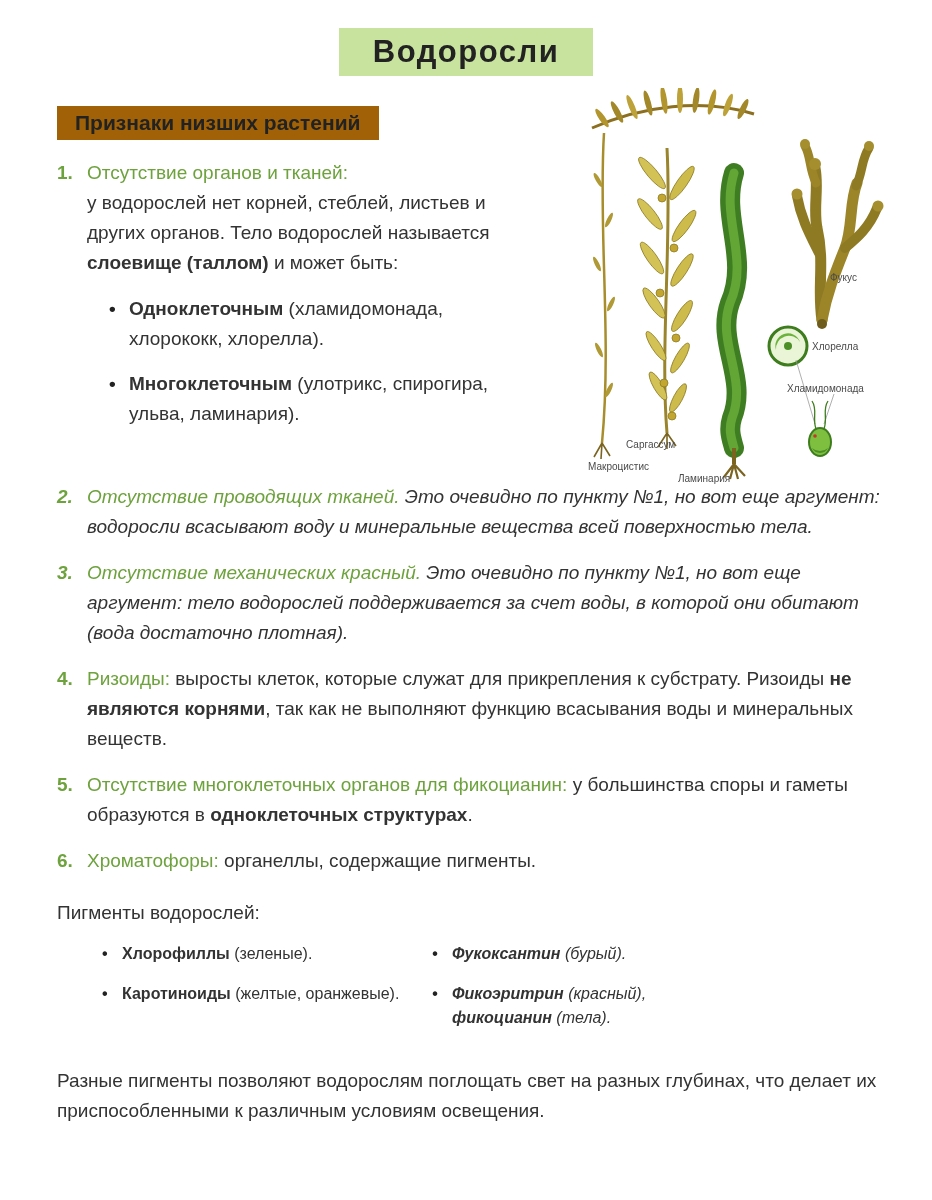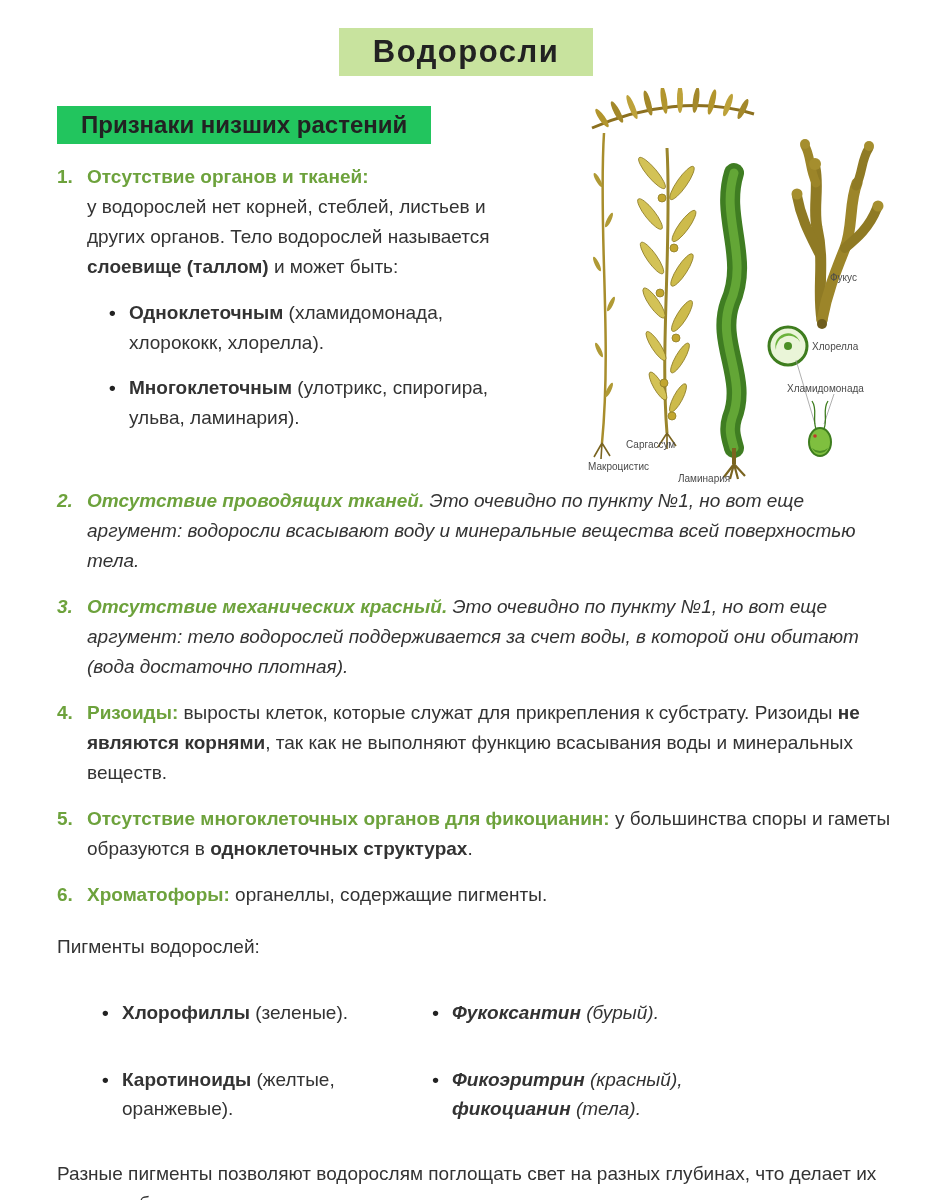--- a/index.html
+++ b/index.html
@@ -11,42 +11,42 @@
   .page{position:relative;width:932px;height:1200px;overflow:hidden;background:#fff;}
   .title-row{text-align:center;padding-top:28px;}
   .title-hl{
     display:inline-block;background:#c8e39e;color:#222;
     font-size:31px;font-weight:700;letter-spacing:1.5px;
     padding:6px 34px;line-height:1.15;margin:0;
   }
   .content{position:relative;padding:30px 40px 0 57px;}
   .heading{margin-bottom:18px;}
   .heading .hl{
-    display:table;background:#22c55e;color:#222;
-    font-size:24px;font-weight:700;padding:4px 24px;margin-bottom:7px;line-height:1.25;
+    display:table;background:#a16207;color:#222;
+    font-size:21px;font-weight:700;padding:4px 18px;margin-bottom:7px;line-height:1.25;
   }
   .item{display:flex;margin-bottom:16px;font-size:19px;line-height:1.58;}
   .item .num{flex:0 0 30px;font-weight:700;color:#6da23c;}
   .item .body{flex:1;}
-  .item .lead{font-weight:700;color:#6da23c;}
+  .item .lead{font-weight:400;color:#6da23c;}
   .item-1{margin-bottom:38px;}
   .item-1 .body{max-width:440px;}
   .item-1 .lead{display:block;}
   .item.ital{font-style:italic;}
   .bullets{list-style:none;margin:16px 0 0 22px;padding:0;}
   .bullets li{position:relative;padding-left:20px;margin-bottom:15px;max-width:400px;}
   .bullets li::before{content:"\2022";position:absolute;left:0;font-weight:700;color:#222;}
   .fig-wrap{position:absolute;top:88px;left:582px;width:336px;height:412px;}
   .fig-wrap svg{width:100%;height:100%;}
   .fig-label{font-size:10px;fill:#4a4a4a;}
   .pig-intro{font-size:19px;margin:26px 0 18px 0;color:#333;}
   .pig-grid{display:grid;grid-template-columns:330px auto;margin-left:45px;}
   .pig-item{
     position:relative;padding-left:20px;margin-bottom:16px;
-    font-size:19px;line-height:1.5;margin-top:23px;
+    font-size:16px;line-height:1.5;
   }
   .pig-item::before{content:"\2022";position:absolute;left:0;font-weight:700;color:#222;}
   .pig-item.narrow{max-width:280px;}
   .pig-item.it{font-style:italic;}
   .footer-p{font-size:19px;line-height:1.58;margin-top:20px;max-width:830px;color:#333;}
   b{font-weight:700;}
 </style>
 </head>
 <body>
 

